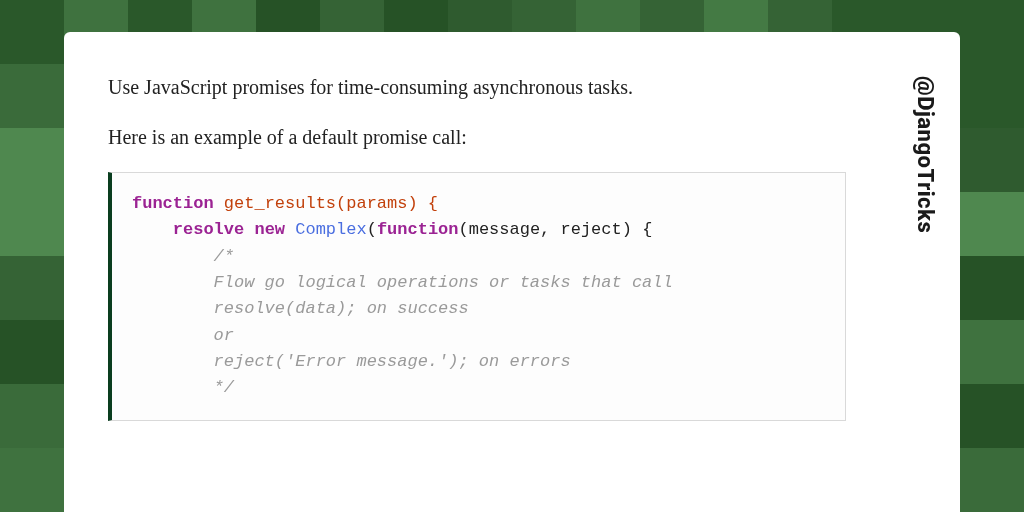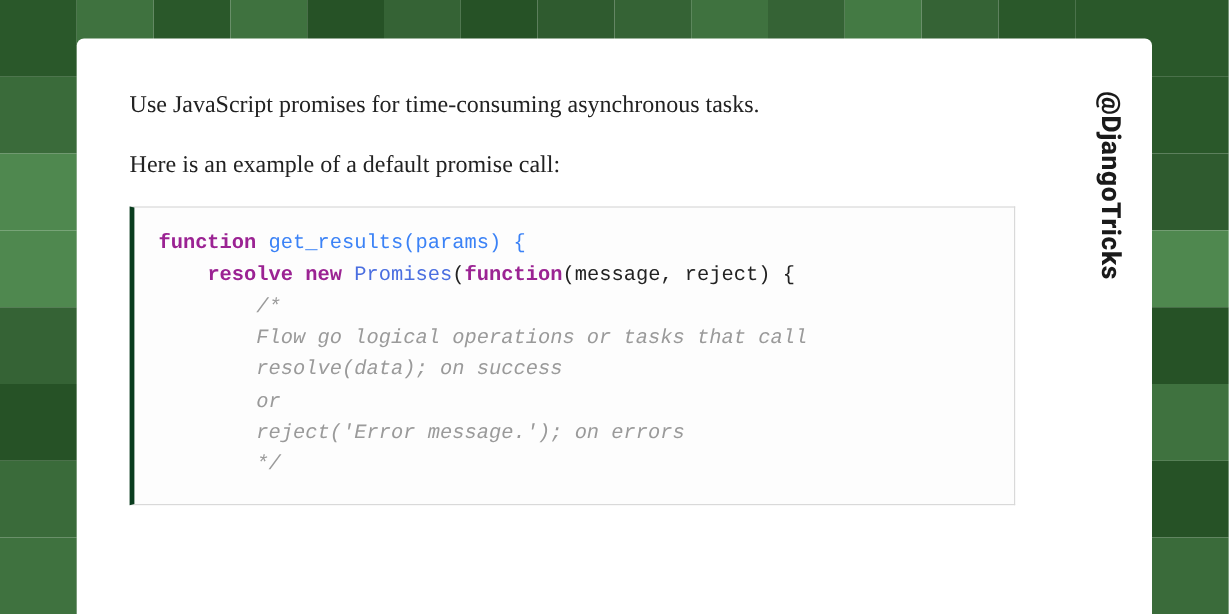--- a/index.html
+++ b/index.html
@@ -72,21 +72,21 @@
     font-size: 17px;
     line-height: 1.55;
     white-space: pre;
     color: #222;
     overflow: hidden;
   }
   .kw   { color: #9b2393; font-weight: 600; }
   .kw2  { color: #9b2393; font-weight: 600; }
   .cls  { color: #4a6ee0; }
   .cmt  { color: #9a9a9a; font-style: italic; }
-  .fn   { color: #3b82f6; }
+  .fn   { color: #c2410c; }
 </style>
 </head>
 <body>
 
 <div class="bg" id="bg">
     <div style="background: rgb(42, 88, 42);"></div>
     <div style="background: rgb(63, 114, 63);"></div>
     <div style="background: rgb(42, 88, 42);"></div>
     <div style="background: rgb(63, 114, 63);"></div>
     <div style="background: rgb(38, 82, 38);"></div>
@@ -213,21 +213,21 @@
     <div style="background: rgb(58, 107, 58);"></div>
     <div style="background: rgb(38, 82, 38);"></div>
     <div style="background: rgb(58, 107, 58);"></div>
   </div>
 
 <div class="card">
   <div class="content">
     <p class="body">Use JavaScript promises for time-consuming asynchronous tasks.</p>
     <p class="body">Here is an example of a default promise call:</p>
     <div class="codeblock"><span class="kw">function</span><span class="fn"> get_results(params) {</span>
-<span>    </span><span class="kw">resolve</span><span> </span><span class="kw2">new</span><span> </span><span class="cls">Promises</span><span>(</span><span class="kw">function</span><span>(message, reject) {</span>
+<span>    </span><span class="kw">resolve</span><span> </span><span class="kw2">new</span><span> </span><span class="cls">Complex</span><span>(</span><span class="kw">function</span><span>(message, reject) {</span>
 <span class="cmt">        /*</span>
 <span class="cmt">        Flow go logical operations or tasks that call</span>
 <span class="cmt">        resolve(data); on success</span>
 <span class="cmt">        or</span>
 <span class="cmt">        reject('Error message.'); on errors</span>
 <span class="cmt">        */</span></div>
   </div>
   <div class="sidebar">
     <div class="handle">@DjangoTricks</div>
   </div>

